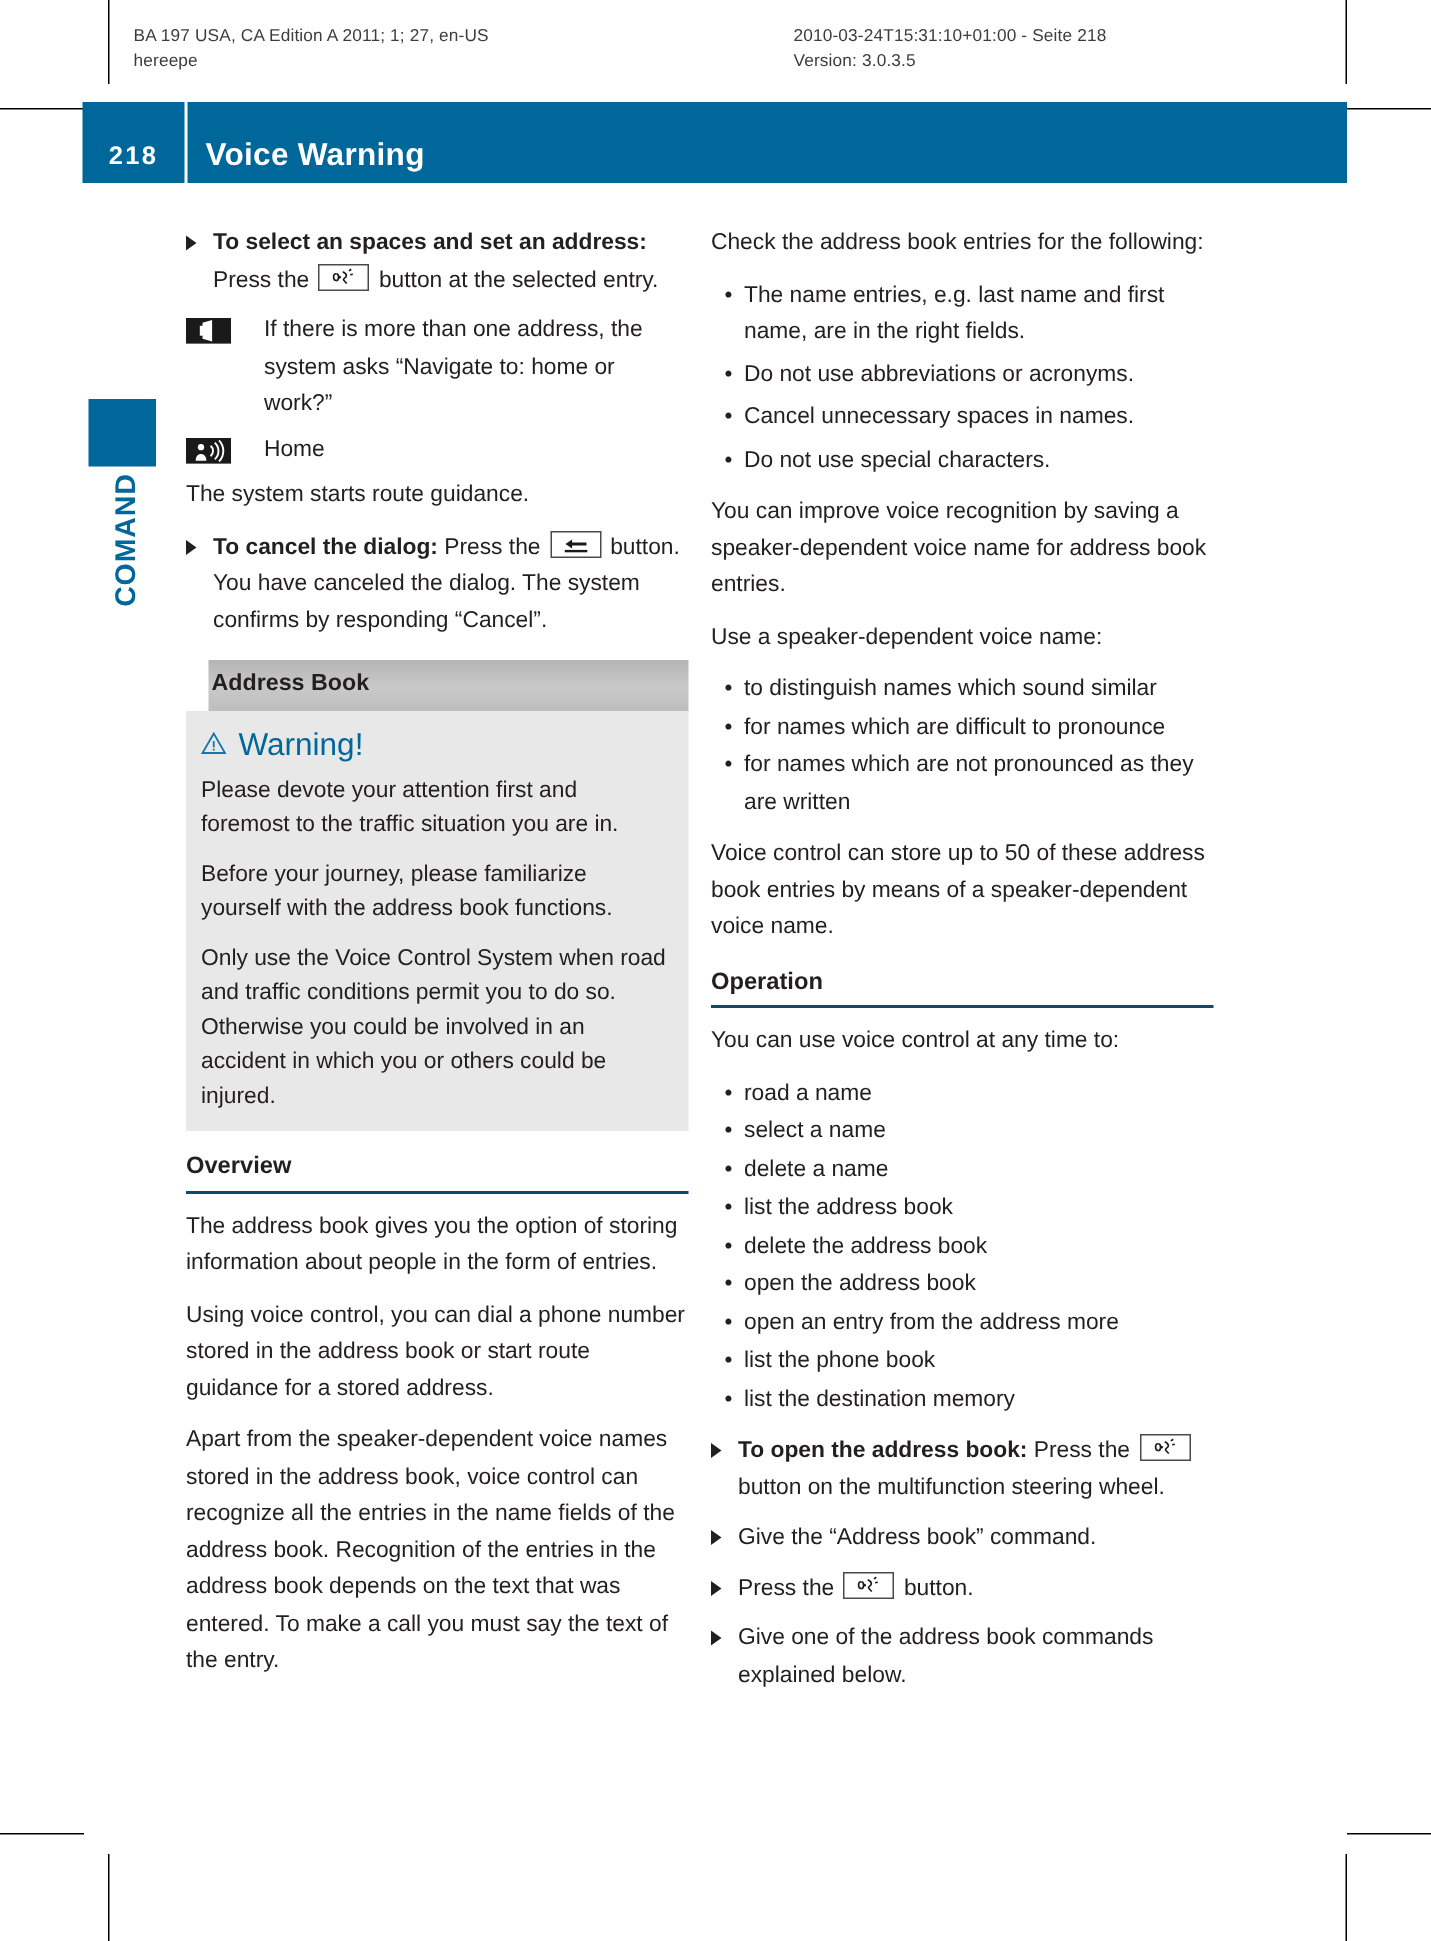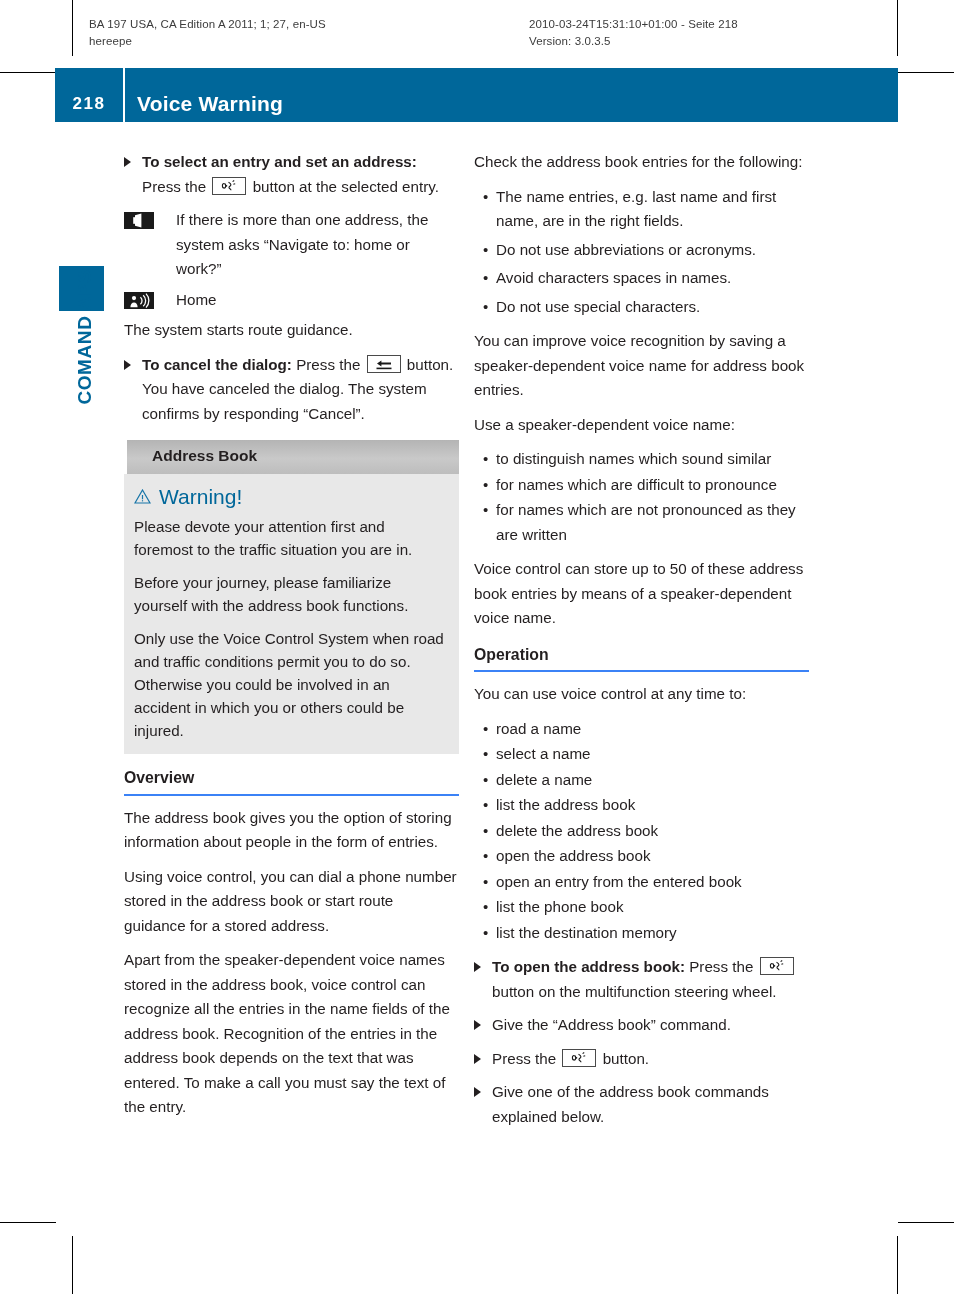--- a/index.html
+++ b/index.html
@@ -175,22 +175,22 @@
     top: 0;
     font-size: 15px;
   }
   ul.bul.spaced li { margin-bottom: 4px; }
 
   
   .sectionband {
     background: linear-gradient(to bottom, #b4b4b4 0%, #c9c9c9 55%, #bdbdbd 100%);
     font-size: 15.5px;
     font-weight: bold;
-    padding: 4px 9px 5px 25px;
-    margin: 14px 0 0 3px;
+    padding: 4px 9px 5px 2px;
+    margin: 14px 0 0 15px;
   }
 
   
   .warnbox {
     background: #e8e8e8;
     padding: 11px 10px 12px 10px;
     margin-bottom: 12px;
   }
   .warn-title {
     color: #00679a;
@@ -202,21 +202,21 @@
     gap: 8px;
   }
   .warn-title .tri-ico { display: block; }
   .warnbox p { margin: 0 3px 10px 0; line-height: 23px; }
   .warnbox p:last-child { margin-bottom: 0; }
 
   
   .subhead {
     font-size: 15.8px;
     font-weight: bold;
-    border-bottom: 2px solid #3b82f6;
+    border-bottom: 2px solid #0c4a6e;
     padding-bottom: 3px;
     margin: 12px 0 10px 0;
   }
 
   
   .keybox {
     display: inline-block;
     border: 1px solid #4a4a4a;
     background: #fff;
     width: 34px;
@@ -255,21 +255,21 @@
   <div class="header-divider"></div>
   <div class="header-title">Voice Warning</div>
 
   <div class="side-tab-block"></div>
   <div class="side-tab-text">COMAND APS</div>
 
   <div class="col col-left">
 
     <div class="step">
       <span class="tri"></span>
-      <b>To select an entry and set an address:</b><br>
+      <b>To select an spaces and set an address:</b><br>
       <span>Press the</span>
       <span class="keybox">
         <svg width="32" height="16" viewBox="0 0 32 16">
           <g fill="none" stroke="#1a1a1a" stroke-width="1.1">
             <path d="M11 5.5c-1 0-1.6 1-1.6 2.2 0 1.3.7 2.3 1.7 2.3"></path>
             <path d="M11.2 5.6c.9 0 1.5 1 1.5 2.2 0 1.3-.6 2.3-1.6 2.3"></path>
             <path d="M15.5 4.2c1.3.6 2.4 1.4 2.4 2.6 0 1.3-1.9 1.5-1.9 2.6 0 1.3 2 1.4 2 2.8"></path>
             <path d="M19.6 3.6l1.6-1.1"></path>
             <path d="M20.4 6.2l1.8-.4"></path>
           </g>
@@ -346,21 +346,21 @@
     <p>Apart from the speaker-dependent voice names stored in the address book, voice control can recognize all the entries in the name fields of the address book. Recognition of the entries in the address book depends on the text that was entered. To make a call you must say the text of the entry.</p>
   </div>
 
   <div class="col col-right">
 
     <p>Check the address book entries for the following:</p>
 
     <ul class="bul spaced">
       <li>The name entries, e.g. last name and first name, are in the right fields.</li>
       <li>Do not use abbreviations or acronyms.</li>
-      <li>Avoid characters spaces in names.</li>
+      <li>Cancel unnecessary spaces in names.</li>
       <li>Do not use special characters.</li>
     </ul>
 
     <p>You can improve voice recognition by saving a speaker-dependent voice name for address book entries.</p>
     <p>Use a speaker-dependent voice name:</p>
 
     <ul class="bul">
       <li>to distinguish names which sound similar</li>
       <li>for names which are difficult to pronounce</li>
       <li>for names which are not pronounced as they are written</li>
@@ -371,21 +371,21 @@
     <div class="subhead">Operation</div>
     <p>You can use voice control at any time to:</p>
 
     <ul class="bul">
       <li>road a name</li>
       <li>select a name</li>
       <li>delete a name</li>
       <li>list the address book</li>
       <li>delete the address book</li>
       <li>open the address book</li>
-      <li>open an entry from the entered book</li>
+      <li>open an entry from the address more</li>
       <li>list the phone book</li>
       <li>list the destination memory</li>
     </ul>
 
     <div class="step">
       <span class="tri"></span>
       <b>To open the address book:</b>
       <span>Press the</span>
       <span class="keybox">
         <svg width="32" height="16" viewBox="0 0 32 16">

